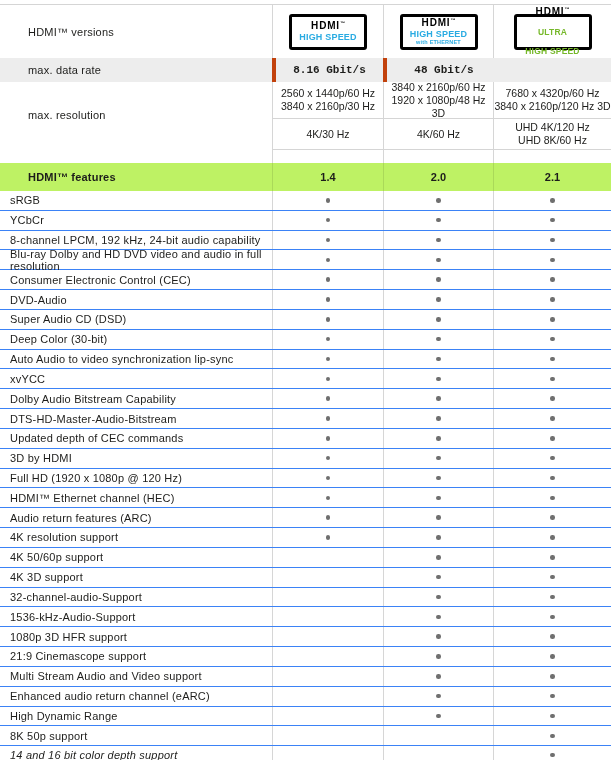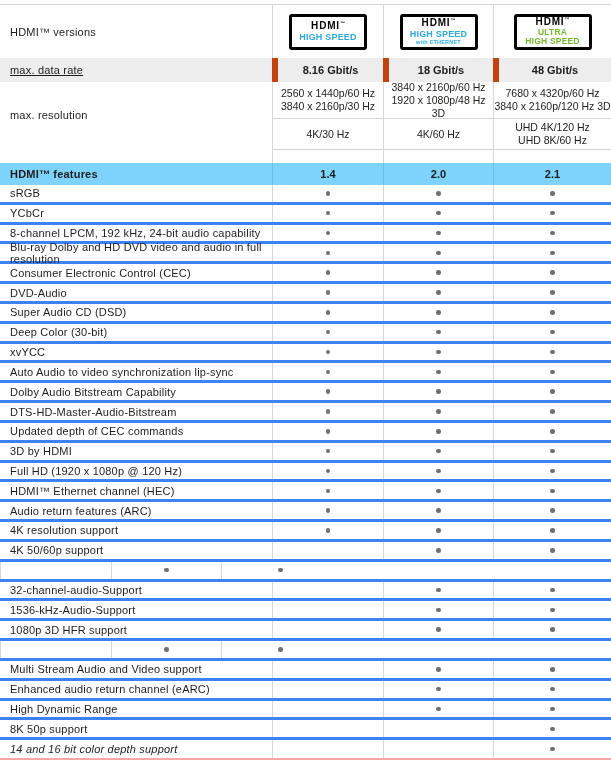--- a/index.html
+++ b/index.html
@@ -5,66 +5,66 @@
   html,body{margin:0;padding:0;background:#fff;}
   body{
     width:611px;height:760px;
     font-family:"Liberation Sans","DejaVu Sans",sans-serif;
     color:#1d1d1b;
     -webkit-font-smoothing:antialiased;
   }
   .table{width:611px;padding-top:4px;box-sizing:border-box;}
   .row{display:flex;box-sizing:border-box;}
   .cell{box-sizing:border-box;}
-  .label-col{width:272px;padding-left:10px;display:flex;align-items:center;font-size:11px;letter-spacing:.2px;}
+  .label-col{width:272px;padding-left:28px;display:flex;align-items:center;font-size:11px;letter-spacing:.2px;}
   .col1{width:111px;}
   .col2{width:110px;}
   .col3{width:118px;}
   .vcell{display:flex;align-items:center;justify-content:center;text-align:center;border-left:1px solid #d6d6d6;box-sizing:border-box;}
 
   
   .row-versions{height:54px;border-top:1px solid #d5d5d5;}
   .badge{
     width:78px;height:36px;border:3px solid #000;border-radius:3px;background:#fff;
     display:flex;flex-direction:column;align-items:center;justify-content:center;
     box-sizing:border-box;line-height:1;
   }
   .badge-logo{font-weight:900;font-size:10px;letter-spacing:.8px;color:#000;}
   .badge-logo .tm{font-size:5px;vertical-align:super;letter-spacing:0;}
   .badge-line{font-weight:bold;letter-spacing:.2px;}
   .line-main{font-size:9px;margin-top:2px;}
   .line-sub{font-size:5.5px;margin-top:1px;}
-  .line-stack{font-size:8.5px;margin-top:0;line-height:9px;}
+  .line-stack{font-size:8.5px;margin-top:10px;line-height:9px;}
   .text-blue{color:#29abe2;}
   .text-green{color:#76b82a;}
 
   
   .row-datarate{height:24px;background:#ededed;font-weight:bold;font-size:11px;}
-  .row-datarate .vcell{border-left:6px solid #c2410c;}
+  .row-datarate .vcell{border-left:4px solid #c2410c;font-family:Liberation Mono, monospace;}
 
   
   .res-block{display:flex;}
   .res-label{height:66px;}
   .res-right{display:flex;flex-direction:column;width:339px;margin-left:36px;}
   .res-row{display:flex;}
   .res-row-1{height:36px;border-bottom:1px solid #d5d5d5;}
   .res-row-2{height:30px;border-bottom:1px solid #d5d5d5;}
   .res-cell{flex-direction:column;font-size:10.5px;line-height:13px;}
 
   
   .row-spacer{height:13px;}
   .row-spacer .vcell{border-left:1px solid #d6d6d6;}
 
   
-  .row-features{height:22px;background:#7dd3fc;font-weight:bold;font-size:11px;}
+  .row-features{height:28px;background:#bef264;font-weight:bold;font-size:11px;}
   .row-features .label-col{font-weight:bold;}
   .row-features .vcell{border-left:1px solid rgba(0,0,0,0.10);}
 
   
-  .feat-row{height:19.83px;border-bottom:3px solid #3b82f6;display:flex;box-sizing:border-box;}
+  .feat-row{height:19.83px;border-bottom:1px solid #3b82f6;display:flex;box-sizing:border-box;}
   .feat-row:last-child{border-bottom:2px solid #fca5a5;font-style:italic;}
   .feat-label{width:272px;padding-left:10px;display:flex;align-items:center;font-size:11px;letter-spacing:.2px;box-sizing:border-box;}
   .feat-cell{display:flex;align-items:center;justify-content:center;border-left:1px solid #d6d6d6;box-sizing:border-box;}
   .dot{width:4.5px;height:4.5px;border-radius:50%;background:#6f6f6f;display:block;}
 </style>
 </head>
 <body>
 
 <div class="table">
 
@@ -86,23 +86,22 @@
     <div class="cell vcell col3">
       <div class="badge">
         <div class="badge-logo"><span>HDMI</span><span class="tm">™</span></div>
         <div class="badge-line line-stack text-green">ULTRA</div>
         <div class="badge-line line-stack text-green">HIGH SPEED</div>
       </div>
     </div>
   </div>
 
   <div class="row row-datarate">
-    <div class="cell label-col" style="font-weight:normal;text-decoration:underline;">max. data rate</div>
+    <div class="cell label-col" style="font-weight:normal;">max. data rate</div>
     <div class="cell vcell col1">8.16 Gbit/s</div>
-    <div class="cell vcell col2">18 Gbit/s</div>
     <div class="cell vcell col3">48 Gbit/s</div>
   </div>
 
   <div class="res-block">
     <div class="cell label-col res-label">max. resolution</div>
     <div class="res-right">
       <div class="res-row res-row-1">
         <div class="cell vcell col1 res-cell">
           <span>2560 x 1440p/60 Hz</span>
           <span>3840 x 2160p/30 Hz</span>
@@ -244,46 +243,46 @@
         </div>
     <div class="feat-cell col2">
           <span class="dot"></span>
         </div>
     <div class="feat-cell col3">
           <span class="dot"></span>
         </div>
   </div>
 
   <div class="feat-row">
+    <div class="feat-label">Auto Audio to video synchronization lip-sync</div>
+    <div class="feat-cell col1">
+          <span class="dot"></span>
+        </div>
+    <div class="feat-cell col2">
+          <span class="dot"></span>
+        </div>
+    <div class="feat-cell col3">
+          <span class="dot"></span>
+        </div>
+  </div>
+
+  <div class="feat-row">
     <div class="feat-label">xvYCC</div>
     <div class="feat-cell col1">
           <span class="dot"></span>
         </div>
     <div class="feat-cell col2">
           <span class="dot"></span>
         </div>
     <div class="feat-cell col3">
           <span class="dot"></span>
         </div>
   </div>
 
   <div class="feat-row">
-    <div class="feat-label">Auto Audio to video synchronization lip-sync</div>
-    <div class="feat-cell col1">
-          <span class="dot"></span>
-        </div>
-    <div class="feat-cell col2">
-          <span class="dot"></span>
-        </div>
-    <div class="feat-cell col3">
-          <span class="dot"></span>
-        </div>
-  </div>
-
-  <div class="feat-row">
     <div class="feat-label">Dolby Audio Bitstream Capability</div>
     <div class="feat-cell col1">
           <span class="dot"></span>
         </div>
     <div class="feat-cell col2">
           <span class="dot"></span>
         </div>
     <div class="feat-cell col3">
           <span class="dot"></span>
         </div>
@@ -385,20 +384,21 @@
     <div class="feat-cell col1"></div>
     <div class="feat-cell col2">
           <span class="dot"></span>
         </div>
     <div class="feat-cell col3">
           <span class="dot"></span>
         </div>
   </div>
 
   <div class="feat-row">
+    <div class="feat-label">4K 3D support</div>
     <div class="feat-cell col1"></div>
     <div class="feat-cell col2">
           <span class="dot"></span>
         </div>
     <div class="feat-cell col3">
           <span class="dot"></span>
         </div>
   </div>
 
   <div class="feat-row">
@@ -428,20 +428,21 @@
     <div class="feat-cell col1"></div>
     <div class="feat-cell col2">
           <span class="dot"></span>
         </div>
     <div class="feat-cell col3">
           <span class="dot"></span>
         </div>
   </div>
 
   <div class="feat-row">
+    <div class="feat-label">21:9 Cinemascope support</div>
     <div class="feat-cell col1"></div>
     <div class="feat-cell col2">
           <span class="dot"></span>
         </div>
     <div class="feat-cell col3">
           <span class="dot"></span>
         </div>
   </div>
 
   <div class="feat-row">

